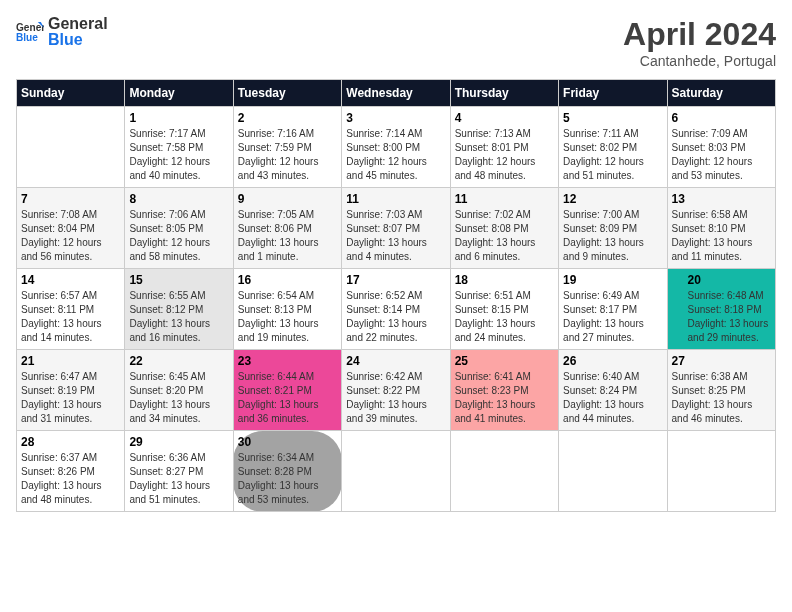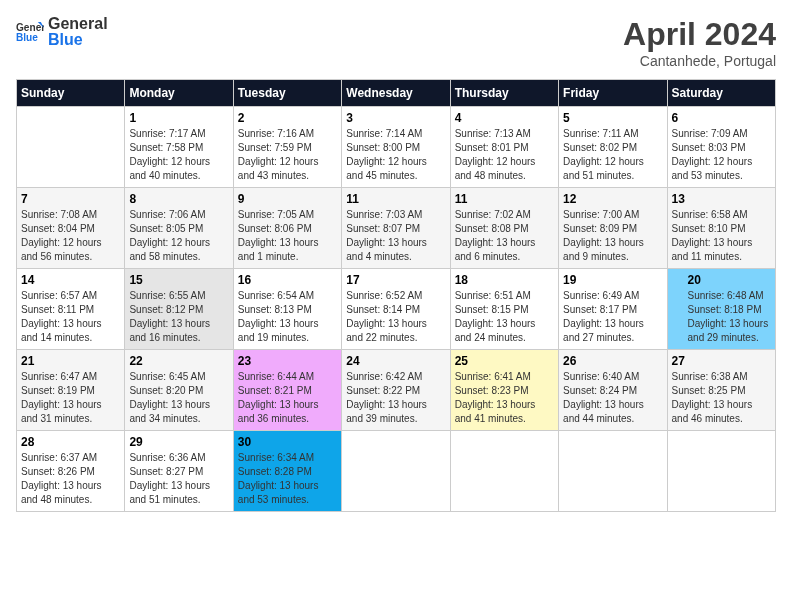--- a/index.html
+++ b/index.html
@@ -230,53 +230,53 @@
           <div class="day-info">
             Sunrise: 6:51 AM<br>Sunset: 8:15 PM<br>Daylight: 13 hours and 24 minutes.
           </div>
         </td>
         <td style="background-color: rgb(255, 255, 255);">
           <span class="day-number">19</span>
           <div class="day-info">
             Sunrise: 6:49 AM<br>Sunset: 8:17 PM<br>Daylight: 13 hours and 27 minutes.
           </div>
         </td>
-        <td style="background-color: #7dd3fc; padding-left: 20px;">
+        <td style="background-color: #14b8a6; padding-left: 20px;">
           <span class="day-number">20</span>
           <div class="day-info">
             Sunrise: 6:48 AM<br>Sunset: 8:18 PM<br>Daylight: 13 hours and 29 minutes.
           </div>
         </td>
       </tr>
       <tr>
         <td style="background-color: rgb(245, 245, 245); margin-left: 19px;">
           <span class="day-number">21</span>
           <div class="day-info">
             Sunrise: 6:47 AM<br>Sunset: 8:19 PM<br>Daylight: 13 hours and 31 minutes.
           </div>
         </td>
         <td style="background-color: rgb(245, 245, 245);">
           <span class="day-number">22</span>
           <div class="day-info">
             Sunrise: 6:45 AM<br>Sunset: 8:20 PM<br>Daylight: 13 hours and 34 minutes.
           </div>
         </td>
-        <td style="background-color: #f0abfc; margin-top: 16px;">
+        <td style="background-color: #ec4899; margin-top: 16px;">
           <span class="day-number">23</span>
           <div class="day-info">
             Sunrise: 6:44 AM<br>Sunset: 8:21 PM<br>Daylight: 13 hours and 36 minutes.
           </div>
         </td>
         <td style="background-color: rgb(245, 245, 245);">
           <span class="day-number">24</span>
           <div class="day-info">
             Sunrise: 6:42 AM<br>Sunset: 8:22 PM<br>Daylight: 13 hours and 39 minutes.
           </div>
         </td>
-        <td style="background-color: #fef9c3;">
+        <td style="background-color: #fca5a5;">
           <span class="day-number">25</span>
           <div class="day-info">
             Sunrise: 6:41 AM<br>Sunset: 8:23 PM<br>Daylight: 13 hours and 41 minutes.
           </div>
         </td>
         <td style="background-color: rgb(245, 245, 245);">
           <span class="day-number">26</span>
           <div class="day-info">
             Sunrise: 6:40 AM<br>Sunset: 8:24 PM<br>Daylight: 13 hours and 44 minutes.
           </div>
@@ -294,21 +294,21 @@
           <div class="day-info">
             Sunrise: 6:37 AM<br>Sunset: 8:26 PM<br>Daylight: 13 hours and 48 minutes.
           </div>
         </td>
         <td style="background-color: rgb(255, 255, 255);">
           <span class="day-number">29</span>
           <div class="day-info">
             Sunrise: 6:36 AM<br>Sunset: 8:27 PM<br>Daylight: 13 hours and 51 minutes.
           </div>
         </td>
-        <td style="background-color: #0ea5e9;">
+        <td style="background-color: #a3a3a3; border-radius: 30px;">
           <span class="day-number">30</span>
           <div class="day-info">
             Sunrise: 6:34 AM<br>Sunset: 8:28 PM<br>Daylight: 13 hours and 53 minutes.
           </div>
         </td>
         <td class="empty-cell" style="background-color: rgb(255, 255, 255);"></td>
         <td class="empty-cell" style="background-color: rgb(255, 255, 255);"></td>
         <td class="empty-cell" style="background-color: rgb(255, 255, 255);"></td>
         <td class="empty-cell" style="background-color: rgb(255, 255, 255);"></td>
       </tr>

